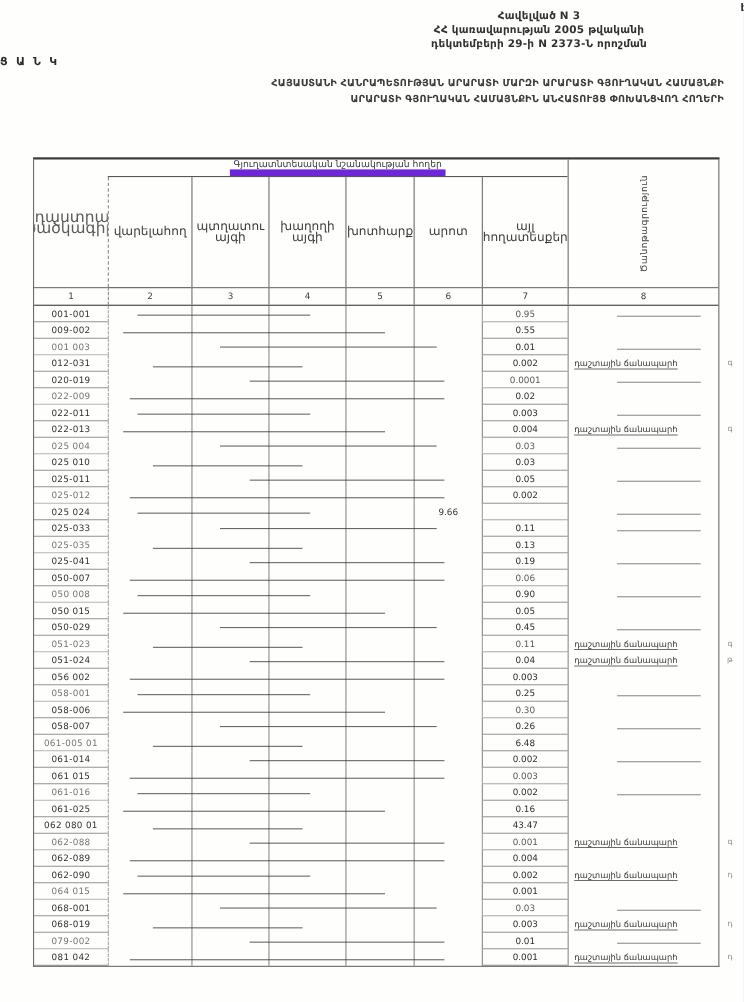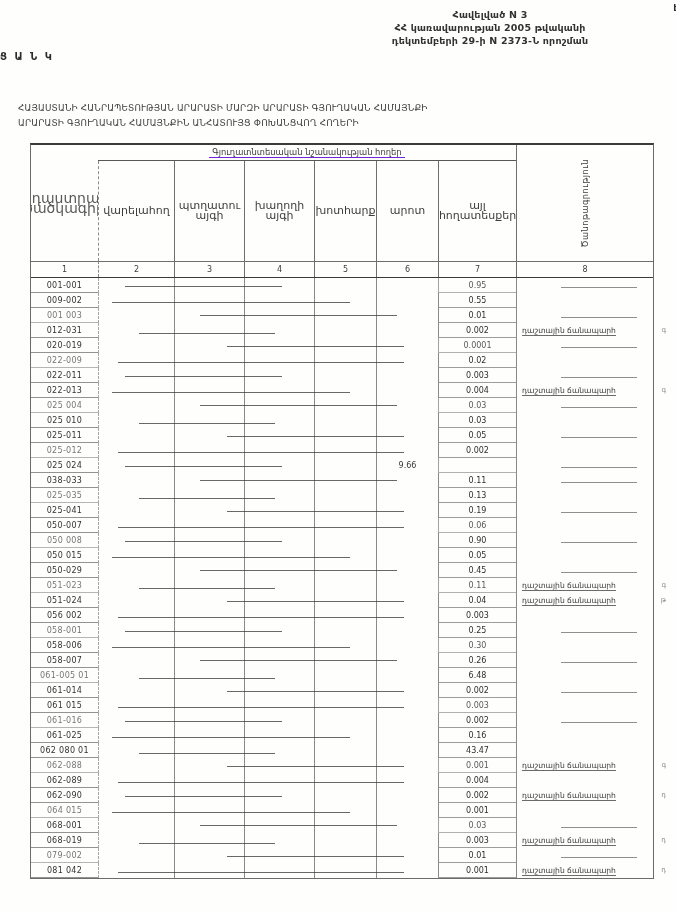--- a/index.html
+++ b/index.html
@@ -9,34 +9,34 @@
     font-family:"DejaVu Sans", sans-serif;
     color:#3a3a3a;
     filter:blur(0.2px) contrast(1.02);
     padding-left:34px;
   }
   .page-label{position:absolute; top:2px; right:16px; font-size:9.5px; font-weight:bold; color:#2f2f2f;}
   .annex-block{position:absolute; top:8px; left:300px; width:380px; text-align:center;
     font-size:9.5px; font-weight:bold; line-height:13px; color:#333; letter-spacing:.2px;}
   .cank{position:absolute; top:51px; left:0; width:642px; text-align:left;
     font-size:10px; font-weight:bold; letter-spacing:2px; color:#2e2e2e;}
-  .doc-title{position:absolute; top:69px; left:18px; width:640px; text-align:left;
-    font-size:8.8px; font-weight:normal; line-height:15px; color:#3d3d3d; letter-spacing:.2px;margin-top:32px;}
+  .doc-title{position:absolute; top:69px; left:18px; width:640px; text-align:right;
+    font-size:8.8px; font-weight:bold; line-height:15px; color:#3d3d3d; letter-spacing:.2px;}
 
   
   .tbl{position:absolute; top:143px; left:30px; width:622px;
     border-top:2px solid #3c3c3c; border-left:1px solid #6b6b6b;
     border-right:1px solid #6b6b6b; border-bottom:1px solid #6b6b6b;}
   .hdr{display:grid; grid-template-columns:67px 76px 70px 70px 62px 62px 78px 137px;
     grid-template-rows:16px 100px 16px;}
   .cell{box-sizing:border-box; display:flex; align-items:center; justify-content:center;
     text-align:center; overflow:hidden;}
   .c-code{grid-column:1; grid-row:1/3; font-size:14px; color:#5b5b5b; line-height:10px; padding:2px;}
   .c-band{grid-column:2/8; grid-row:1; border-bottom:1px solid #595959; font-size:8.4px; color:#3b3b3b;}
-  .c-band span{border-bottom:1px solid #6d28d9; padding:0 3px;text-align:center;}
+  .c-band span{border-bottom:7px solid #6d28d9; padding:0 3px;text-align:center;}
   .h{grid-row:2; font-size:11px; line-height:10px; color:#3e3e3e; padding:2px;}
   .h2{grid-column:2; border-left:1px dashed #8a8a8a;}
   .h3{grid-column:3; border-left:1px solid #6f6f6f;}
   .h4{grid-column:4; border-left:1px solid #6f6f6f;}
   .h5{grid-column:5; border-left:1px solid #6f6f6f;}
   .h6{grid-column:6; border-left:1px solid #6f6f6f;}
   .h7{grid-column:7; border-left:1px solid #6f6f6f;}
   .c-note{grid-column:8; grid-row:1/3; border-left:1px solid #6f6f6f;}
   .c-note span{writing-mode:vertical-rl; transform:rotate(180deg);
     font-size:8.2px; color:#3e3e3e; letter-spacing:.5px;}
@@ -314,21 +314,21 @@
     <div class="cell v6">9.66</div>
     <div class="cell v7"></div>
     <div class="cell v8">
       
     </div>
     <div class="dashzone"></div>
     <div class="notedash"></div>
 
   </div>
         <div class="row p2">
-    <div class="cell code">038-033</div>
+    <div class="cell code">025-033</div>
     <div class="cell v2"></div>
     <div class="cell v3"></div>
     <div class="cell v4"></div>
     <div class="cell v5"></div>
     <div class="cell v6"></div>
     <div class="cell v7">0.11</div>
     <div class="cell v8">
       
     </div>
     <div class="dashzone"></div>

